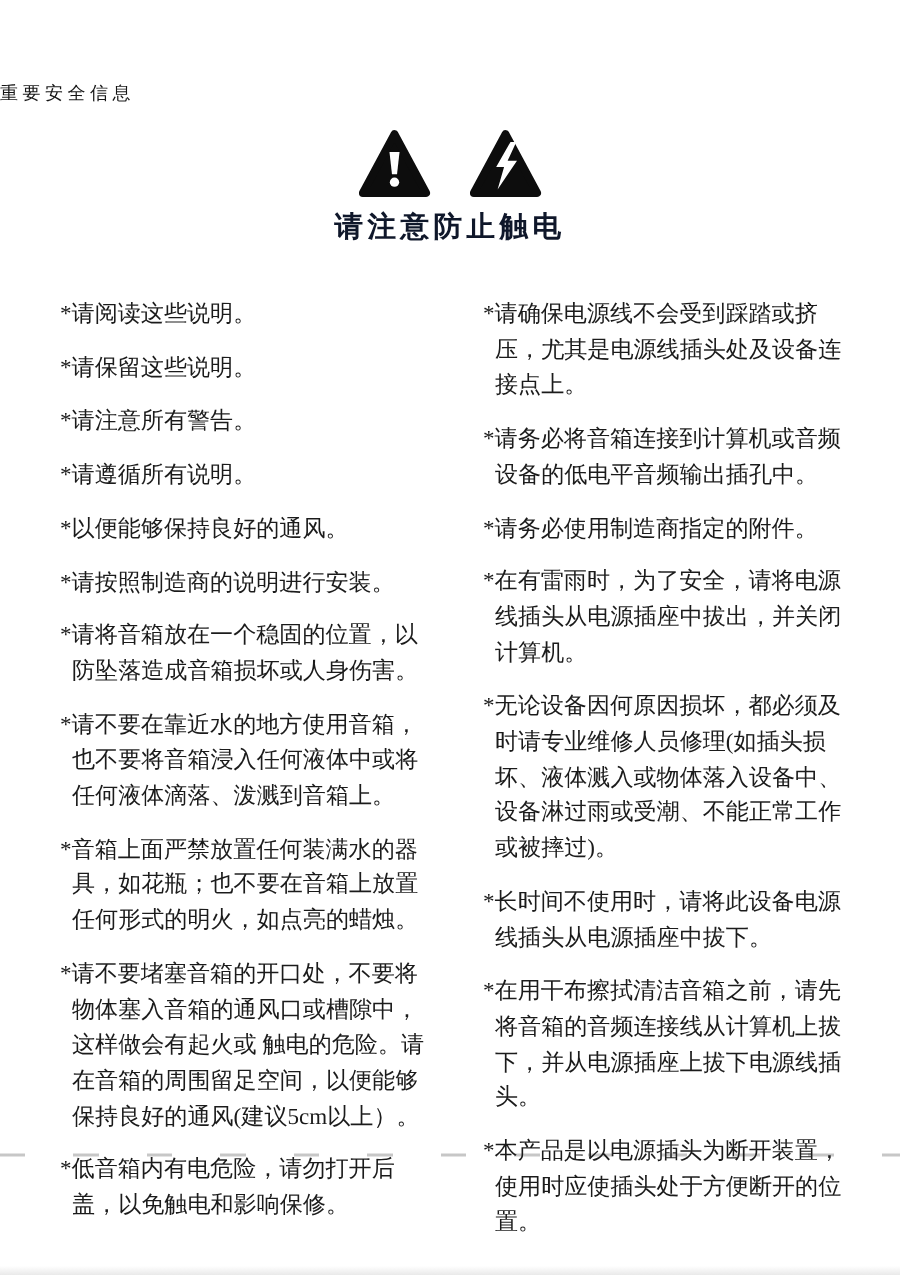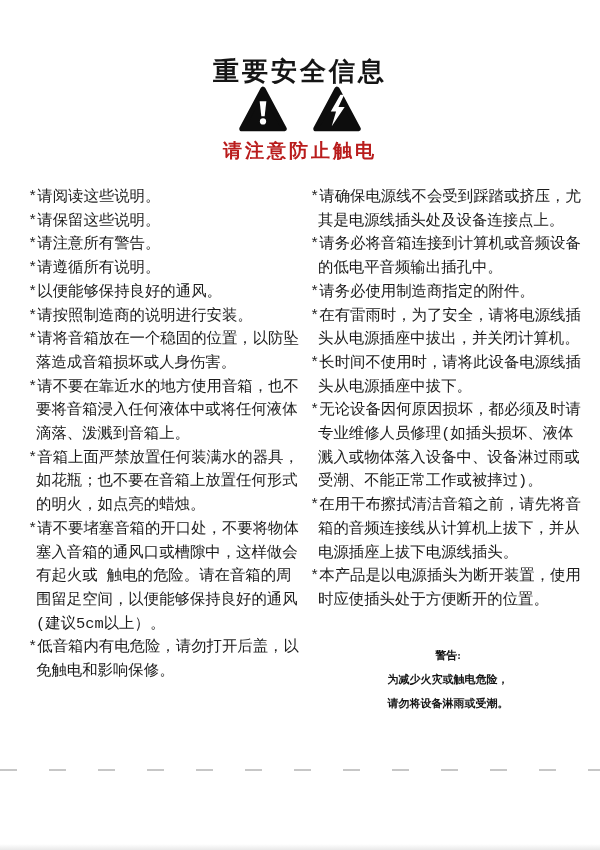--- a/index.html
+++ b/index.html
@@ -8,59 +8,57 @@
     width: 600px;
     height: 850px;
     background: #ffffff;
     overflow: hidden;
     font-family: "Liberation Serif", "DejaVu Serif", serif;
     color: #1b1b1b;
   }
   .doc-title {
     position: absolute;
     top: 54px; left: 0; width: 100%;
-    text-align: center;
     font-family: "Liberation Sans", "DejaVu Sans", sans-serif;
-    font-weight: bold;
-    font-size: 26px;
+    font-weight: normal;
+    font-size: 12px;
     letter-spacing: 3px;
     color: #151515;
   }
   .icons-row {
     position: absolute;
     top: 86px; left: 0; width: 100%;
     display: flex;
     justify-content: center;
     gap: 26px;
   }
   .icon svg { display: block; }
   .doc-subtitle {
     position: absolute;
     top: 138px; left: 0; width: 100%;
     text-align: center;
     font-family: "Liberation Sans", "DejaVu Sans", sans-serif;
     font-weight: bold;
     font-size: 19px;
     letter-spacing: 3px;
-    color: #b91c1c;
+    color: #0f172a;
   }
   .col {
     position: absolute;
     top: 186px;
     font-size: 15.4px;
     line-height: 23.7px;
     z-index: 1;
   }
   .col-left  { left: 28px;  width: 272px; }
   .col-right { left: 310px; width: 276px; }
   .item {
-    margin: 0;
+    margin: 12px;
     padding-left: 8px;
     text-indent: -8px;
-    font-family: Liberation Mono, monospace;
   }
   .warning-block {
     margin-top: 30px;
     text-align: center;
     font-family: Liberation Serif, serif;
     font-weight: bold;
     font-size: 11px;
     line-height: 24px;
     color: #151515;
   }
@@ -119,22 +117,22 @@
     <p class="item">*音箱上面严禁放置任何装满水的器具，如花瓶；也不要在音箱上放置任何形式的明火，如点亮的蜡烛。</p>
     <p class="item">*请不要堵塞音箱的开口处，不要将物体塞入音箱的通风口或槽隙中，这样做会有起火或 触电的危险。请在音箱的周围留足空间，以便能够保持良好的通风(建议5cm以上）。</p>
     <p class="item">*低音箱内有电危险，请勿打开后盖，以免触电和影响保修。</p>
   </div>
 
   <div class="col col-right">
     <p class="item">*请确保电源线不会受到踩踏或挤压，尤其是电源线插头处及设备连接点上。</p>
     <p class="item">*请务必将音箱连接到计算机或音频设备的低电平音频输出插孔中。</p>
     <p class="item">*请务必使用制造商指定的附件。</p>
     <p class="item">*在有雷雨时，为了安全，请将电源线插头从电源插座中拔出，并关闭计算机。</p>
+    <p class="item">*无论设备因何原因损坏，都必须及时请专业维修人员修理(如插头损坏、液体溅入或物体落入设备中、设备淋过雨或受潮、不能正常工作或被摔过)。</p>
     <p class="item">*长时间不使用时，请将此设备电源线插头从电源插座中拔下。</p>
-    <p class="item">*无论设备因何原因损坏，都必须及时请专业维修人员修理(如插头损坏、液体溅入或物体落入设备中、设备淋过雨或受潮、不能正常工作或被摔过)。</p>
     <p class="item">*在用干布擦拭清洁音箱之前，请先将音箱的音频连接线从计算机上拔下，并从电源插座上拔下电源线插头。</p>
     <p class="item">*本产品是以电源插头为断开装置，使用时应使插头处于方便断开的位置。</p>
 
     <div class="warning-block">
       <p>警告:</p>
       <p>为减少火灾或触电危险，</p>
       <p>请勿将设备淋雨或受潮。</p>
     </div>
   </div>
 

